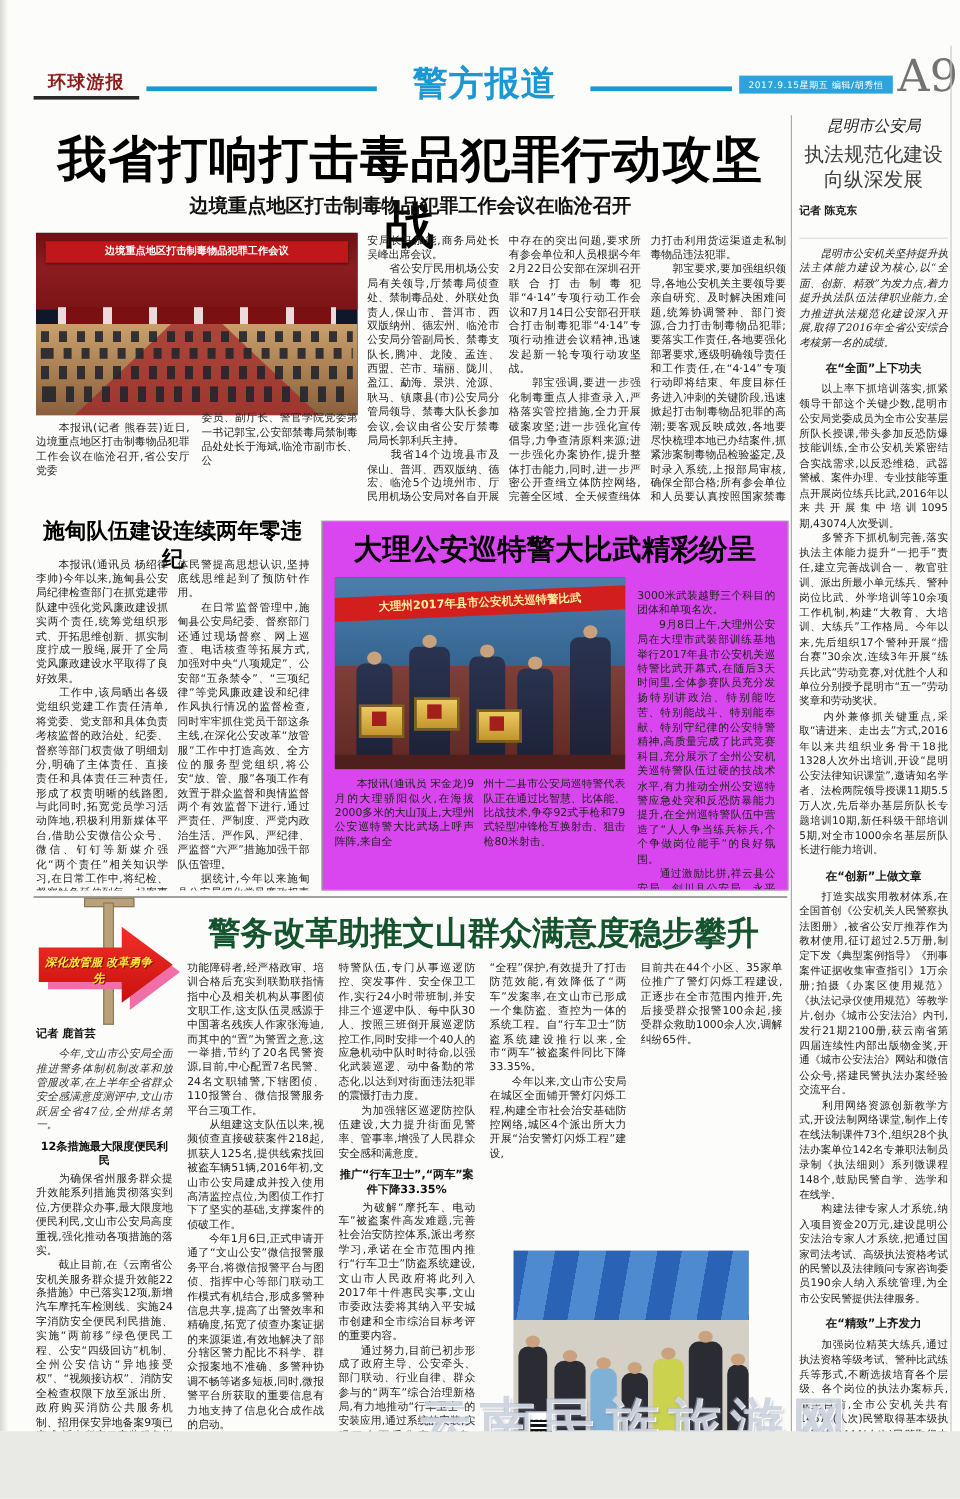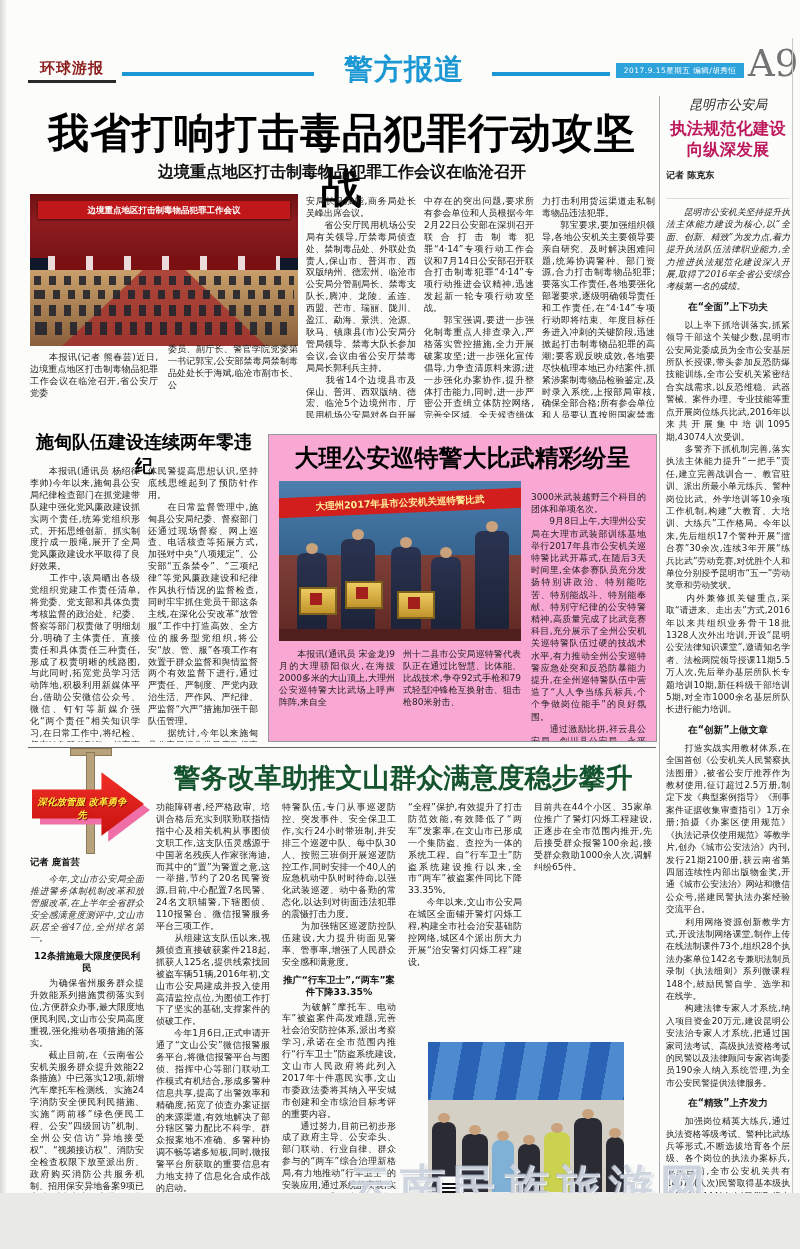--- a/index.html
+++ b/index.html
@@ -38,21 +38,21 @@
       background-image:repeating-linear-gradient(90deg,rgba(255,255,255,.85) 0 7px,rgba(122,16,18,0) 7px 38px);}
   .p1-floor{position:absolute;left:0;right:0;top:76px;bottom:0;
       background:linear-gradient(180deg,#c9a06b,#8a5f3c);}
   .p1-carpet{position:absolute;left:0;right:0;top:76px;bottom:0;background:#a3282a;opacity:.75;
       clip-path:polygon(42% 0,58% 0,88% 100%,12% 100%);}
   .p1-row{position:absolute;left:4px;right:4px;height:9px;
       background:repeating-linear-gradient(90deg,#23252e 0 7px,rgba(0,0,0,0) 7px 15px);opacity:.9;}
   
   .shidian-h{font-size:18px;font-weight:900;text-align:center;color:#000;}
   
-  .dalibox{left:268px;top:434px;width:387px;height:306px;border:1px solid #999;background:#f9a8d4;}
+  .dalibox{left:268px;top:434px;width:387px;height:306px;border:1px solid #999;background:#d946ef;}
   .dali-h{position:absolute;left:0;top:7px;width:100%;text-align:center;font-size:24px;font-weight:900;color:#000;}
   .photo2{position:absolute;left:10px;top:46px;width:242px;height:160px;overflow:hidden;background:#7d4038;}
   .p2-blue{position:absolute;left:0;top:0;right:0;height:74px;background:linear-gradient(180deg,#4d7fae,#35648f);}
   .p2-wall{position:absolute;left:0;top:74px;right:0;bottom:0;background:linear-gradient(180deg,#7d4038,#5f2723);}
   .p2-banner{position:absolute;left:-6px;right:-6px;top:12px;height:20px;background:#d21f1d;
       color:#ffec9a;font-size:9.5px;font-weight:bold;line-height:20px;text-align:center;transform:rotate(-2.5deg);}
   .off{position:absolute;bottom:10px;width:30px;background:linear-gradient(#2a3350,#1c2338);border-radius:7px 7px 0 0;}
   .off::before{content:"";position:absolute;top:-10px;left:50%;margin-left:-6px;width:12px;height:11px;
       border-radius:50%;background:#c9a27d;}
   .plq{position:absolute;width:34px;height:24px;background:linear-gradient(#eccb61,#c2952c);
@@ -91,21 +91,21 @@
   .fig.vest{background:#cbd24e;}
   .p3-table{position:absolute;left:0;right:0;bottom:0;height:44px;background:#e9edf0;}
   .paper{position:absolute;background:#fff;border:1px solid #bcd;}
   .qr{position:absolute;left:10px;bottom:26px;width:24px;height:32px;background:#fff;border:1px solid #99a;}
   .qr::after{content:"";position:absolute;left:3px;top:6px;width:18px;height:18px;
       background:repeating-linear-gradient(0deg,#111 0 2px,#fff 2px 4px),
                  repeating-linear-gradient(90deg,#111 0 2px,rgba(255,255,255,0) 2px 4px);}
   
   .sidebar{left:666px;top:96px;width:124px;height:1142px;overflow:hidden;}
   .sb-kicker{font-family:"DejaVu Serif",serif;font-style:italic;font-size:13px;text-align:center;color:#222;margin-bottom:4px;}
-  .sb-title{font-size:16.5px;font-weight:700;text-align:center;line-height:21px;color:#be185d;}
+  .sb-title{font-size:16.5px;font-weight:400;text-align:center;line-height:21px;color:#404040;}
   .sb-rep{font-weight:bold;font-size:9px;margin:9px 0 7px 0;border-bottom:1px solid #ddd;padding-bottom:16px;}
   .sb-body{font-size:8.8px;line-height:12.4px;text-align:justify;color:#232323;}
   .sb-sub{font-weight:bold;text-align:center;font-size:9.6px;margin:8px 0 5px 0;}
   
   .wm{left:348px;top:1163px;z-index:40;pointer-events:none;font-weight:bold;
       color:rgba(165,178,198,.52);text-shadow:1px 1px 0 rgba(255,255,255,.9),2px 2px 2px rgba(115,130,155,.35);}
   .wm .l1{font-size:45px;letter-spacing:7px;line-height:46px;}
   .wm .l2{font-size:38px;letter-spacing:2px;line-height:38px;}
 </style>
 </head>

